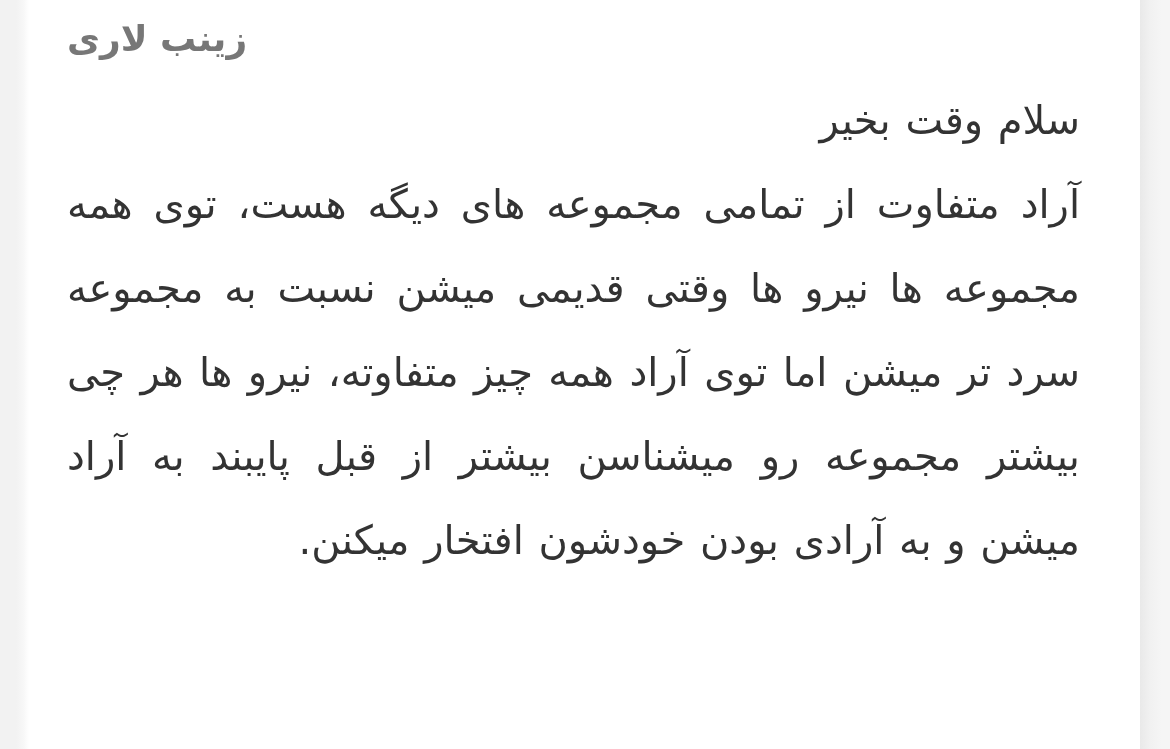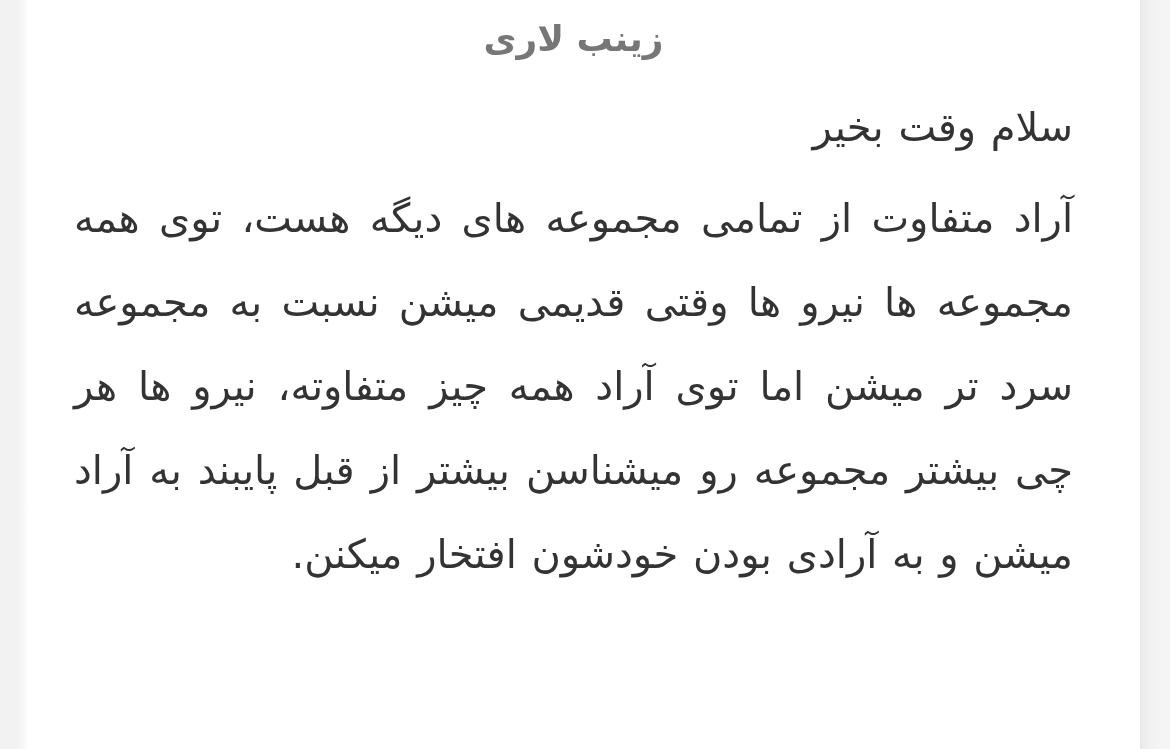--- a/index.html
+++ b/index.html
@@ -37,25 +37,25 @@
     direction: rtl;
     padding: 0 60px 0 38px;
     background: #ffffff;
   }
   .author {
     margin: 0;
     font-size: 36px;
     line-height: 78px;
     font-weight: bold;
     color: #777777;
-    text-align: center;
+    text-align: left;
     white-space: nowrap;
   }
   .para {
-    margin: 7px;
+    margin: 0;
     font-size: 40px;
     line-height: 84px;
     color: #333333;
     text-align: justify;
     text-align-last: right;
     word-spacing: 2px;
   }
 </style>
 </head>
 <body>

